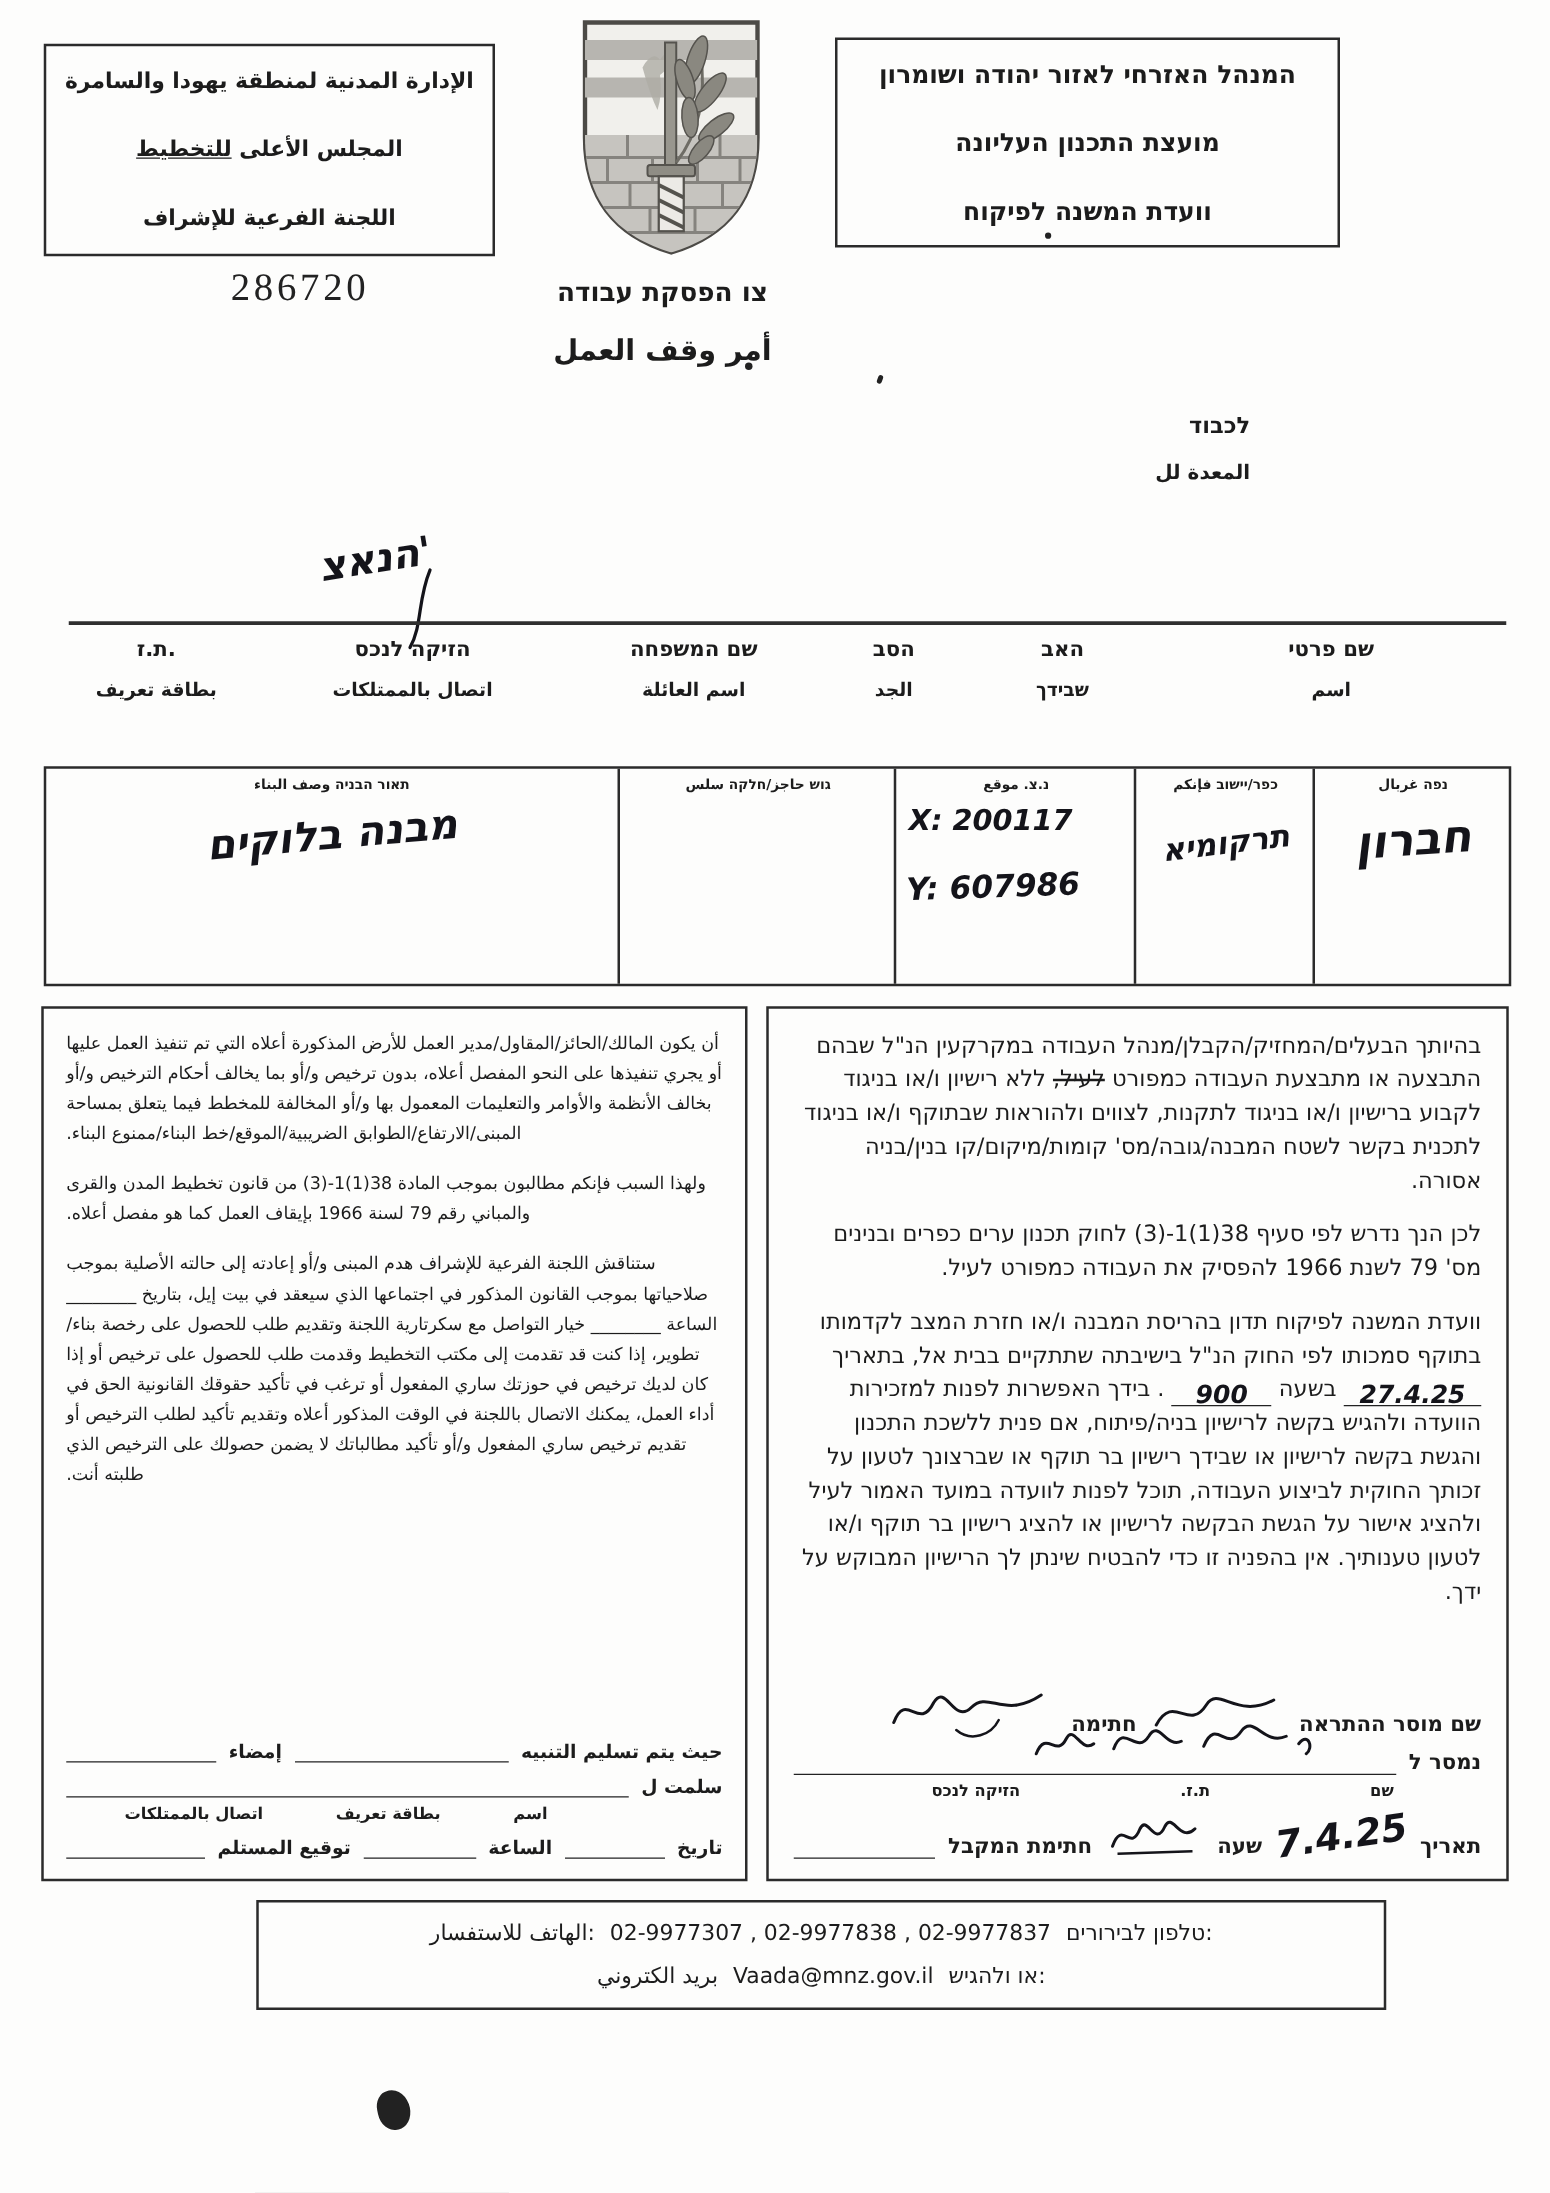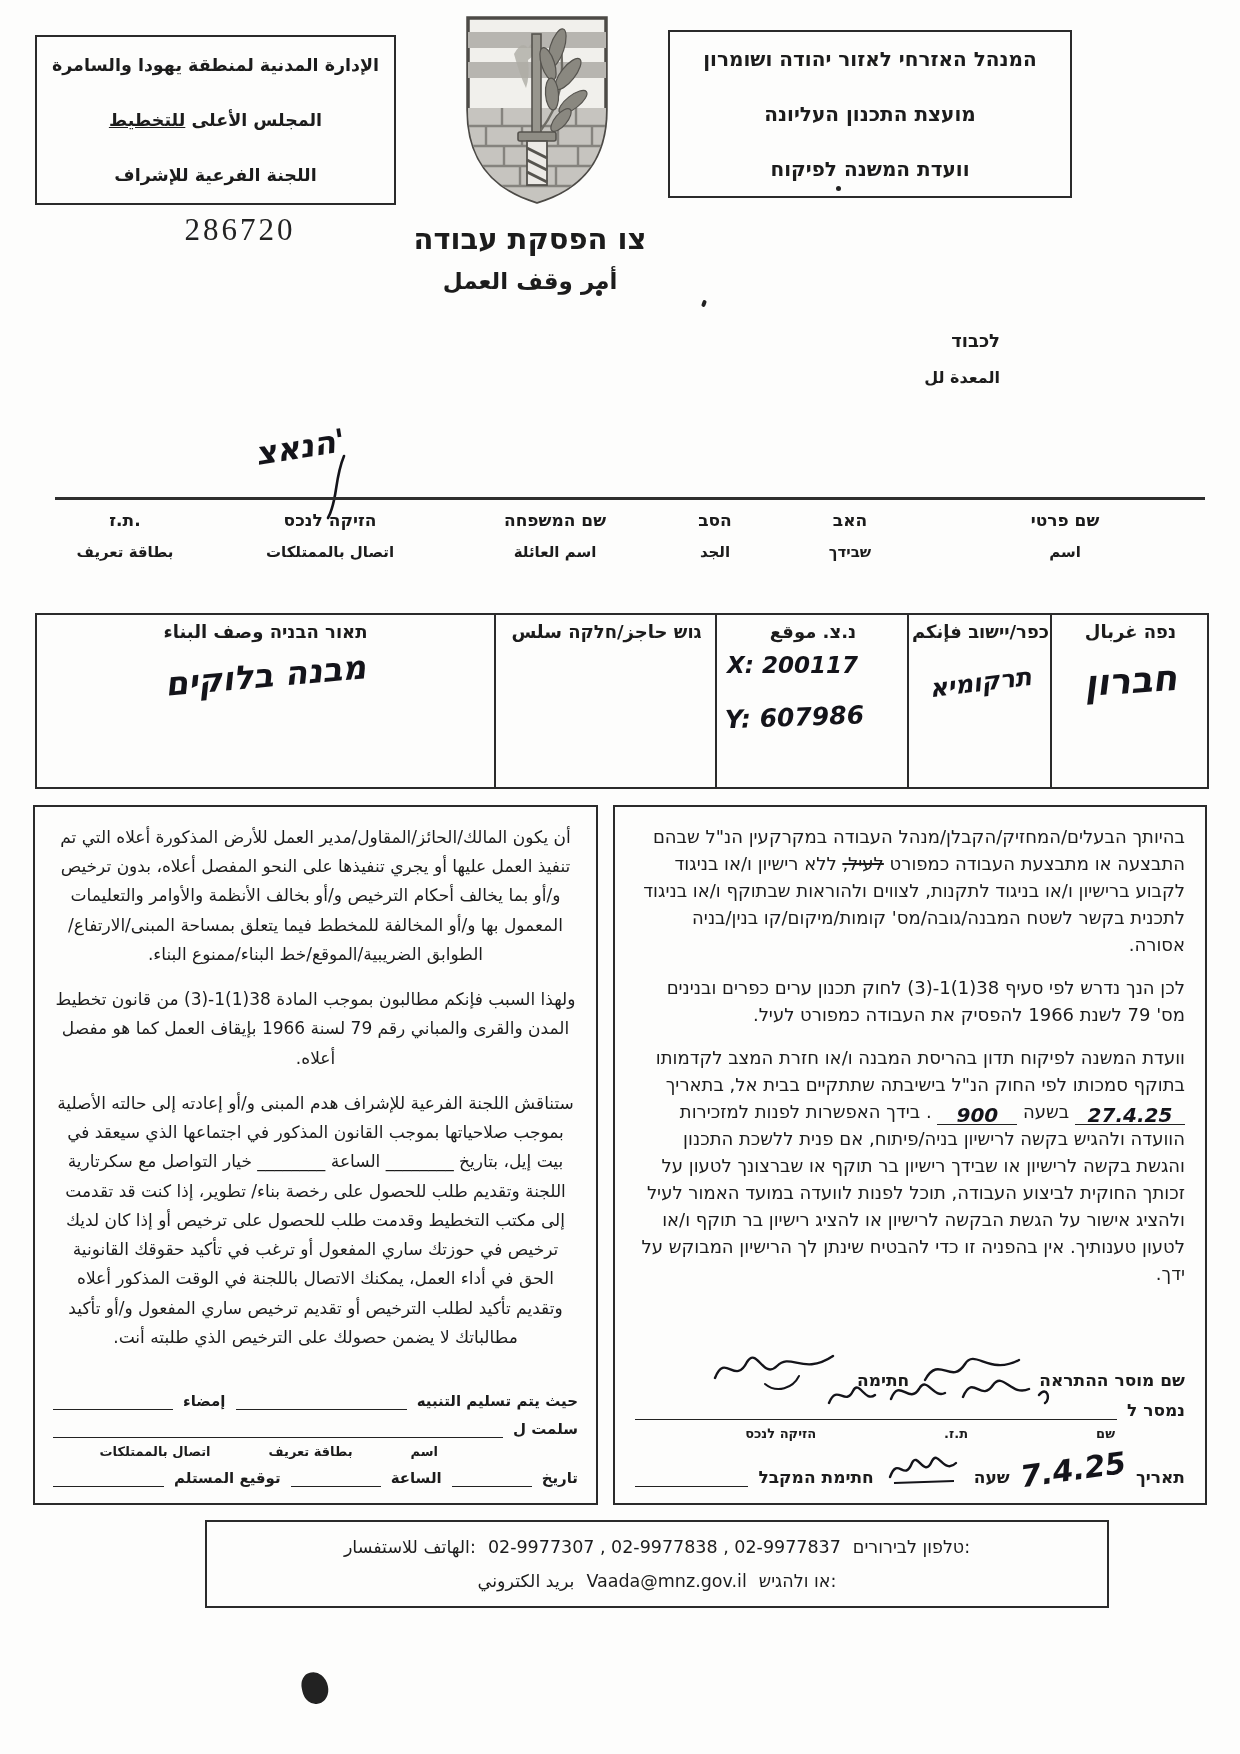--- a/index.html
+++ b/index.html
@@ -5,35 +5,35 @@
   html,body{margin:0;padding:0;background:#e8e8e8;}
   .page{position:relative;width:1240px;height:1754px;background:#fdfdfc;margin:0 auto;
         font-family:"DejaVu Sans",sans-serif;color:#1c1c1c;overflow:hidden;}
   .abs{position:absolute;}
   .box{border:2px solid #2b2b2b;background:#fdfdfc;}
   .hdrbox{display:flex;flex-direction:column;justify-content:space-around;align-items:center;
           text-align:left;font-weight:bold;}
   .hdrbox .ln{padding:2px 8px;}
   .u{text-decoration:underline;}
   .formnum{font-family:"Liberation Serif",serif;font-size:31px;letter-spacing:3px;color:#222;}
-  .title-he{font-size:29px;font-weight:bold;text-align:center;}
+  .title-he{font-size:21px;font-weight:bold;text-align:center;}
   .title-ar{font-size:23px;font-weight:bold;text-align:center;}
   .rtl{direction:rtl;}
   .ltr{direction:ltr;}
   .lbl{font-weight:bold;}
   .rule{background:#2f2f2f;}
   .fieldcell{text-align:center;}
   .fieldcell .he{font-weight:bold;font-size:17px;}
   .fieldcell .ar{font-weight:bold;font-size:15px;margin-top:13px;}
   .loccell{position:absolute;top:0;bottom:0;border-left:2px solid #2b2b2b;}
   .loccell.last{border-left:none;}
-  .loclabel{font-weight:bold;font-size:18px;text-align:center;padding-top:6px;direction:rtl;}
+  .loclabel{font-weight:bold;font-size:11px;text-align:center;padding-top:6px;direction:rtl;}
   .hw{font-family:"DejaVu Sans",sans-serif;font-style:italic;font-weight:bold;color:#14141a;}
   .bodytxt-he{font-size:18px;line-height:1.5;text-align:right;direction:rtl;}
-  .bodytxt-ar{font-size:17px;line-height:1.72;text-align:center;direction:rtl;}
+  .bodytxt-ar{font-size:14px;line-height:1.72;text-align:left;direction:rtl;}
   .para{margin:0 0 16px 0;}
   .struck{text-decoration:line-through;text-decoration-thickness:2px;}
   .blankline{border-bottom:1.6px solid #222;display:inline-block;height:1.05em;vertical-align:bottom;}
   .sigrow{display:flex;direction:rtl;align-items:flex-end;gap:10px;font-size:17px;margin-top:10px;}
   .grow{flex:1 1 auto;}
   .minis{display:flex;direction:rtl;font-size:13px;font-weight:bold;}
   .flexbox{display:flex;flex-direction:column;}
   .contact-line{display:flex;flex-direction:row-reverse;justify-content:center;align-items:baseline;
                 gap:12px;font-size:17.5px;}
   .speck{position:absolute;background:#222;border-radius:50%;}

